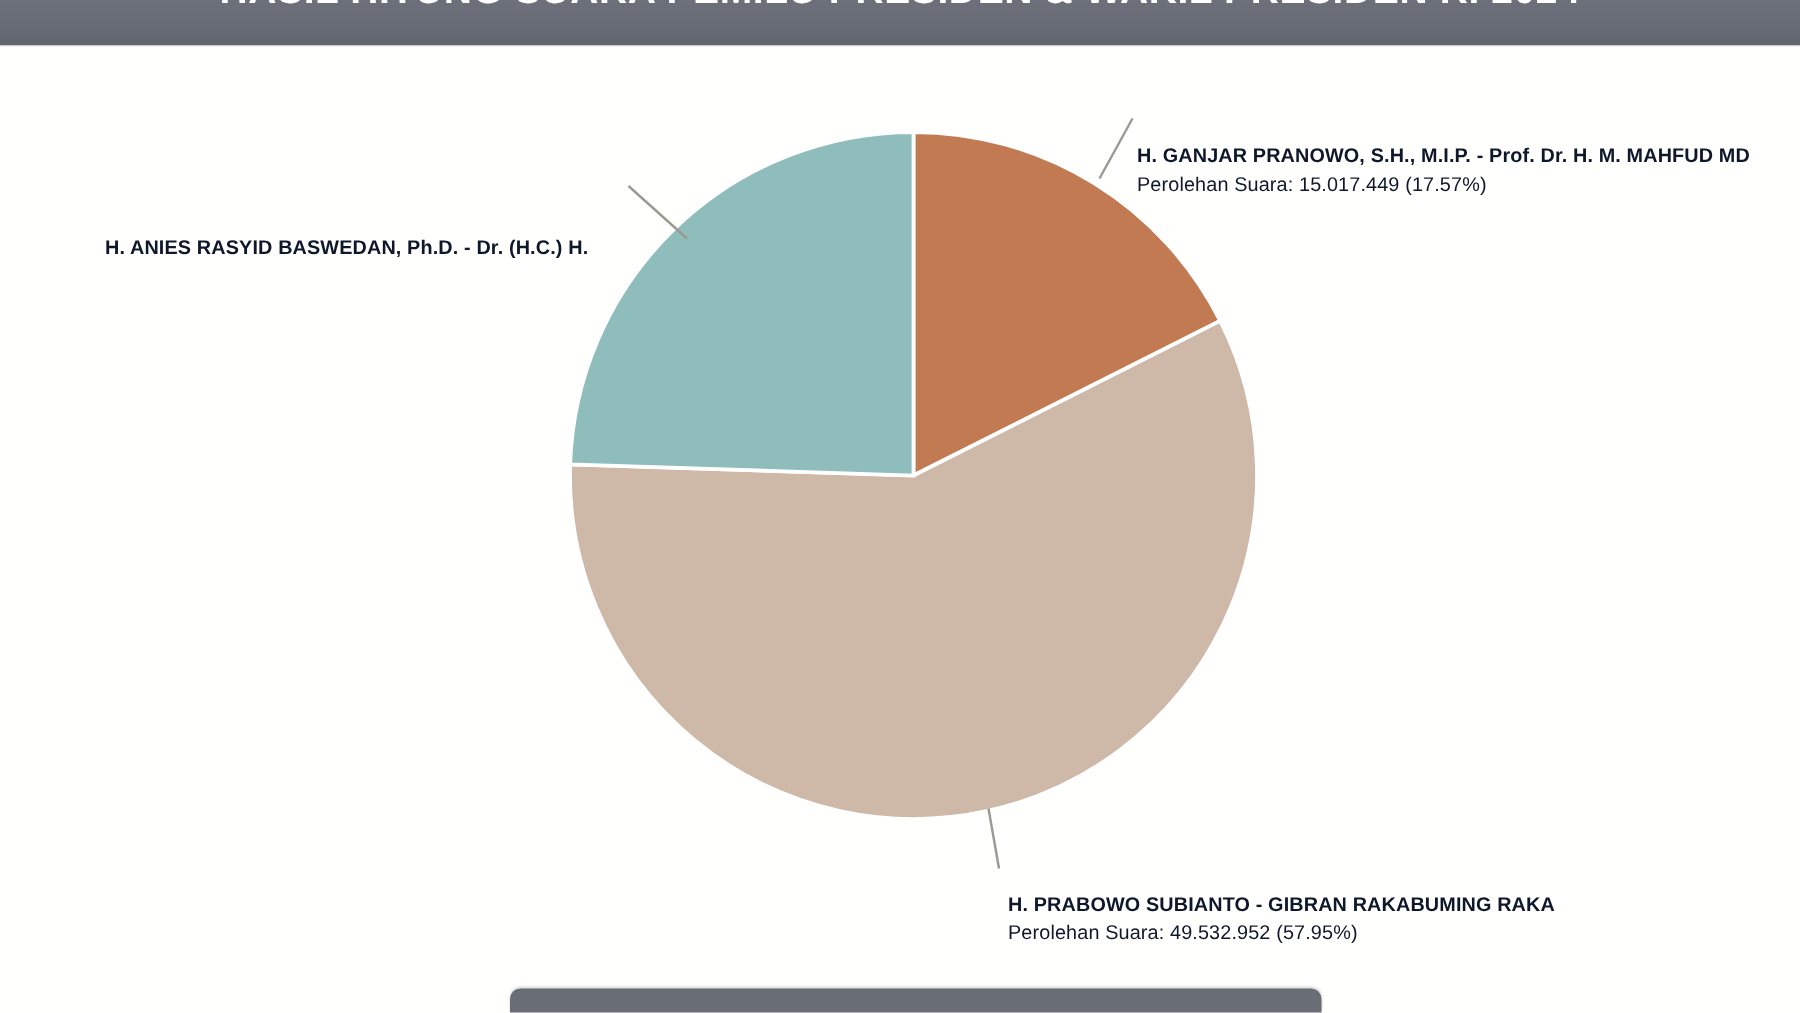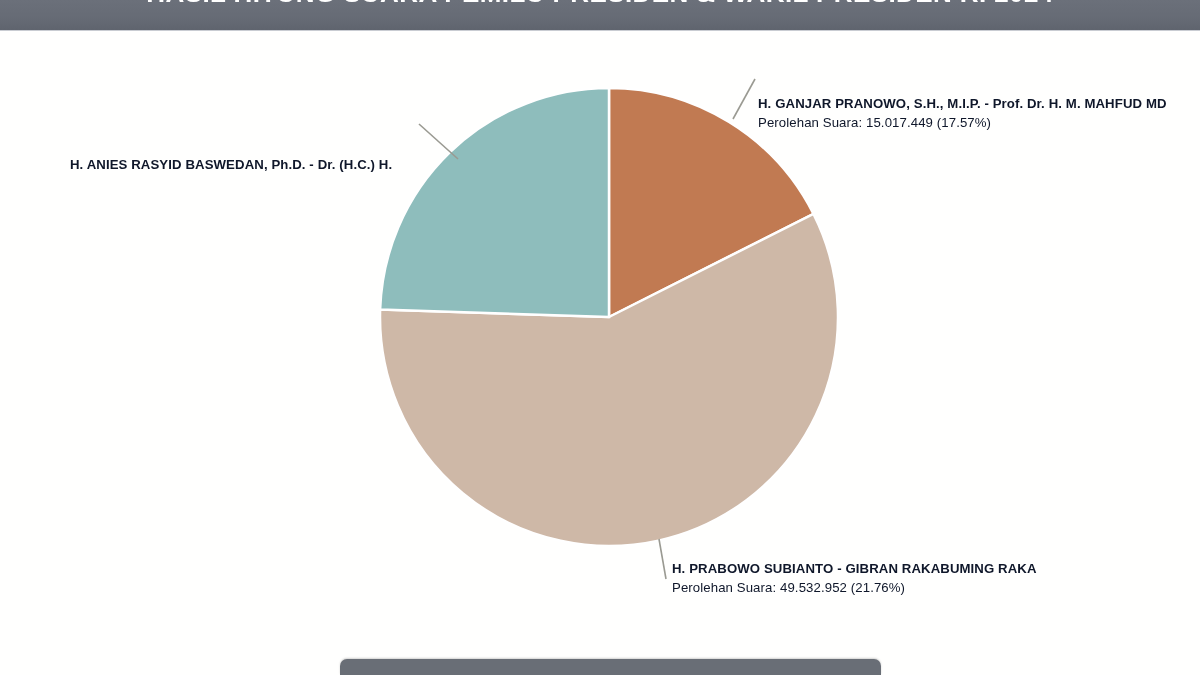--- a/index.html
+++ b/index.html
@@ -69,21 +69,21 @@
     line-height: 19px;
     white-space: nowrap;
     letter-spacing: 0.1px;
   }
   .callout .sub {
     font-weight: normal;
   }
 
   #callout-anies   { left: 70px;  top: 92px; margin-top: 32px;  }
   #callout-ganjar  { left: 758px; top: 63px;  }
-  #callout-prabowo { left: 672px; top: 528px; }
+  #callout-prabowo { left: 672px; top: 562px; }
 
   
   #leaders {
     position: absolute;
     left: 0; top: 0;
     width: 1200px; height: 644px;
     pointer-events: none;
   }
 
   
@@ -130,18 +130,18 @@
     <div>H. ANIES RASYID BASWEDAN, Ph.D. - Dr. (H.C.) H.</div>
   </div>
 
   <div class="callout" id="callout-ganjar">
     <div>H. GANJAR PRANOWO, S.H., M.I.P. - Prof. Dr. H. M. MAHFUD MD</div>
     <div class="sub">Perolehan Suara: 15.017.449 (17.57%)</div>
   </div>
 
   <div class="callout" id="callout-prabowo">
     <div>H. PRABOWO SUBIANTO - GIBRAN RAKABUMING RAKA</div>
-    <div class="sub">Perolehan Suara: 49.532.952 (21.76%)</div>
+    <div class="sub">Perolehan Suara: 49.532.952 (57.95%)</div>
   </div>
 
 </div>
 
 <div id="bottom-bar"></div>
 
 </body></html>

